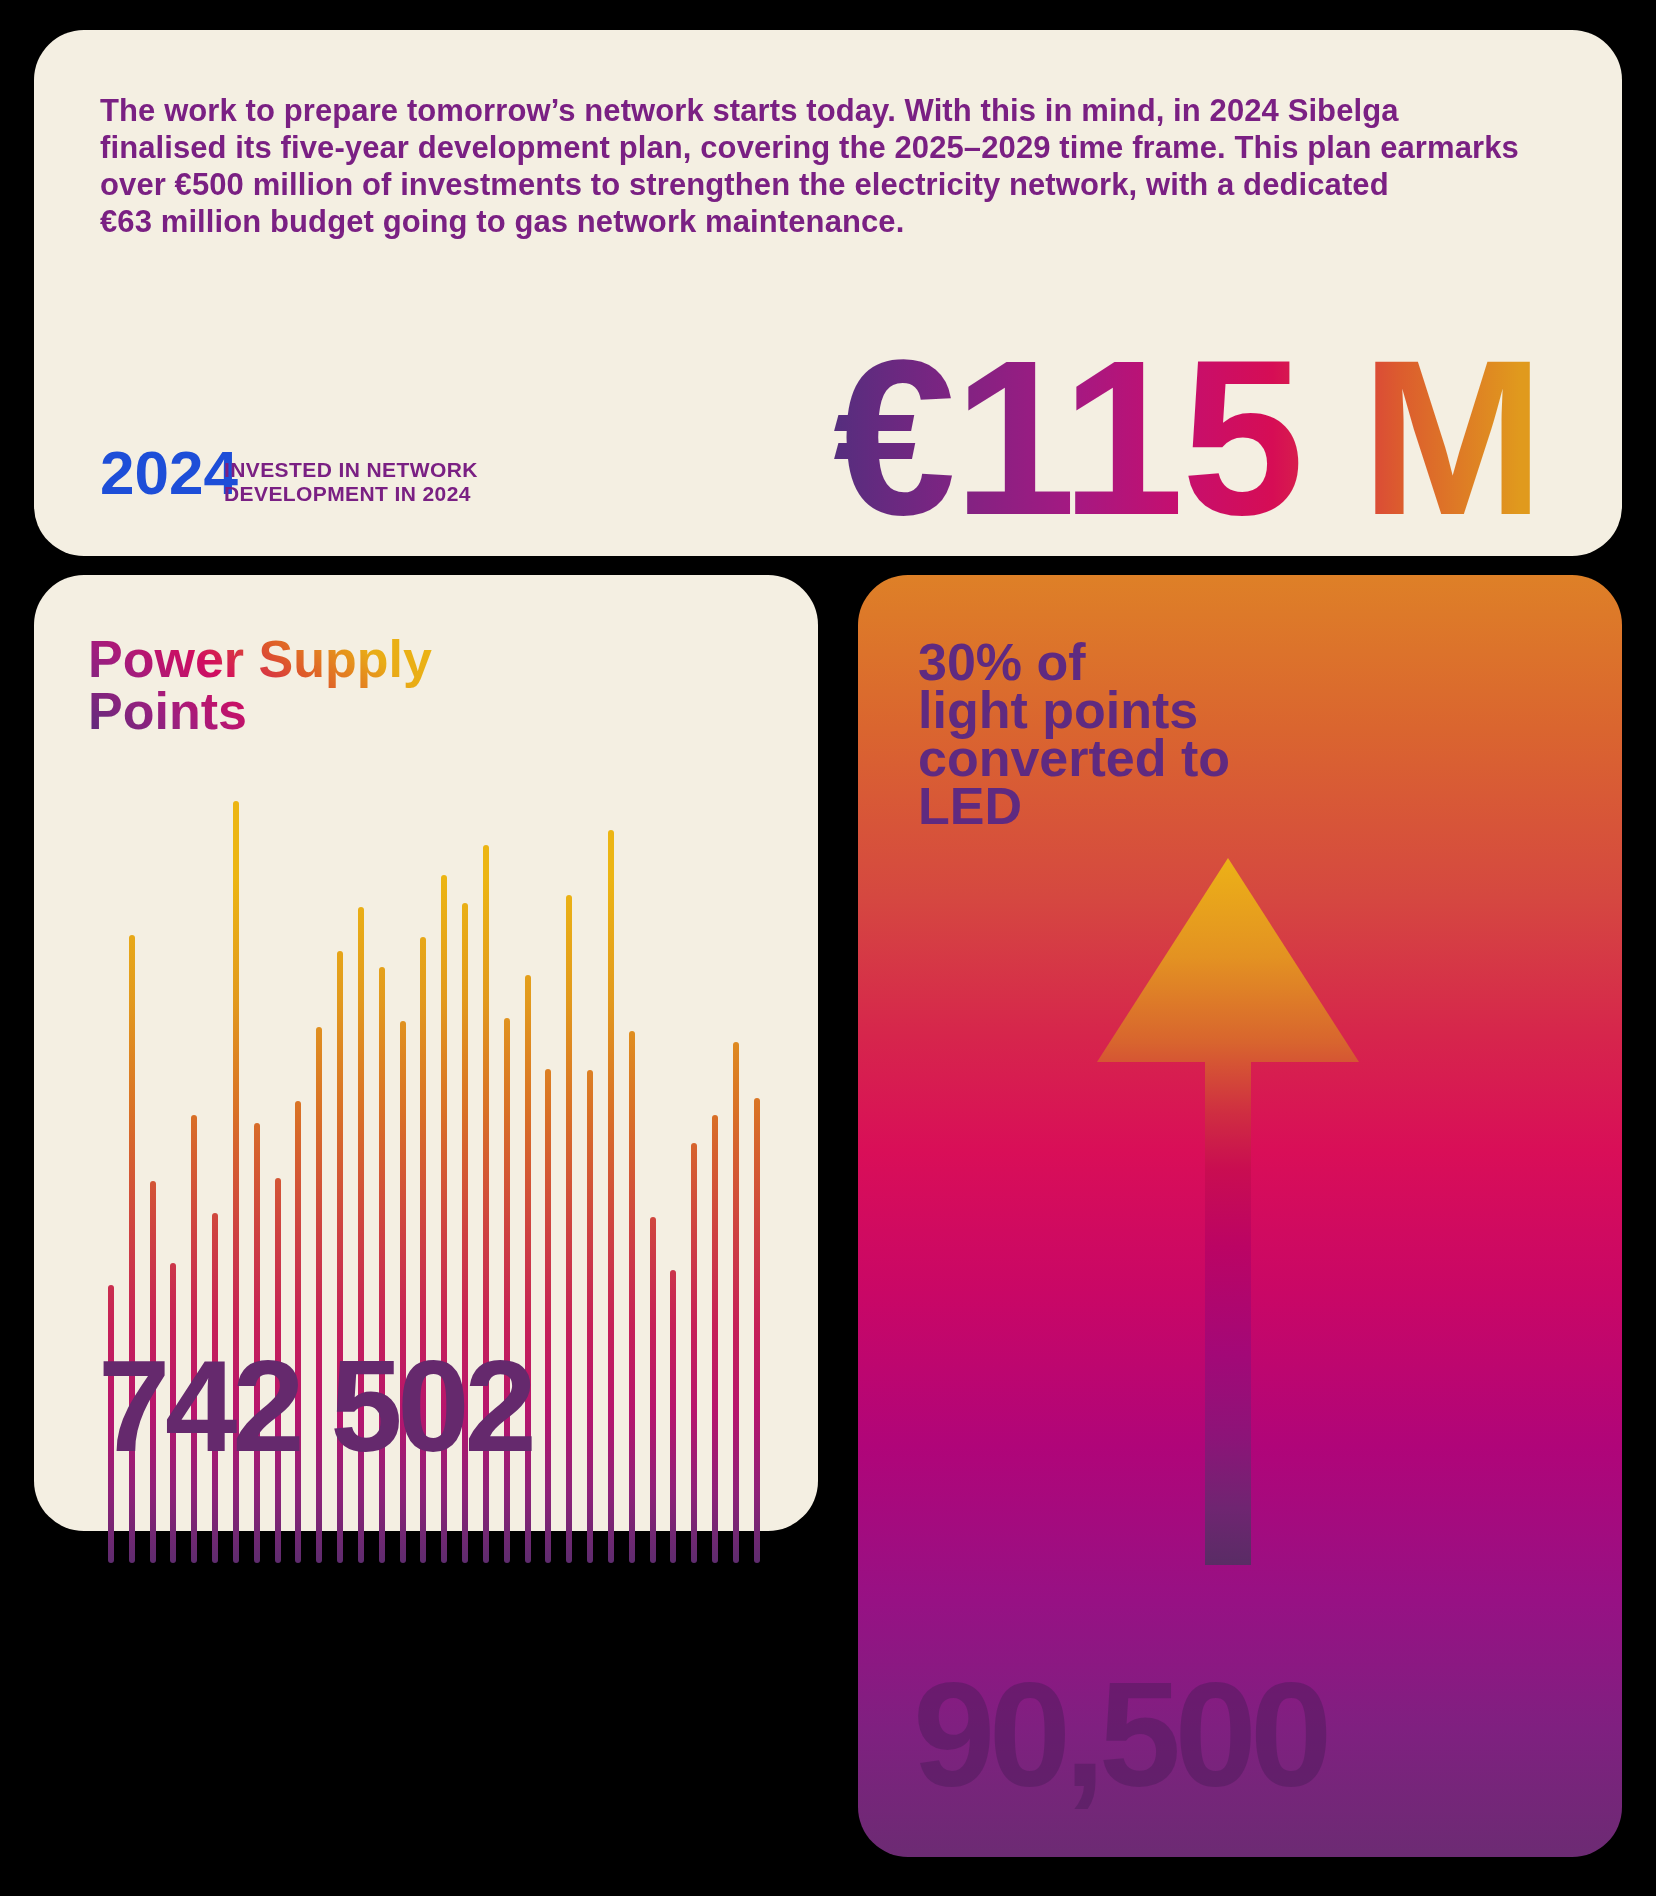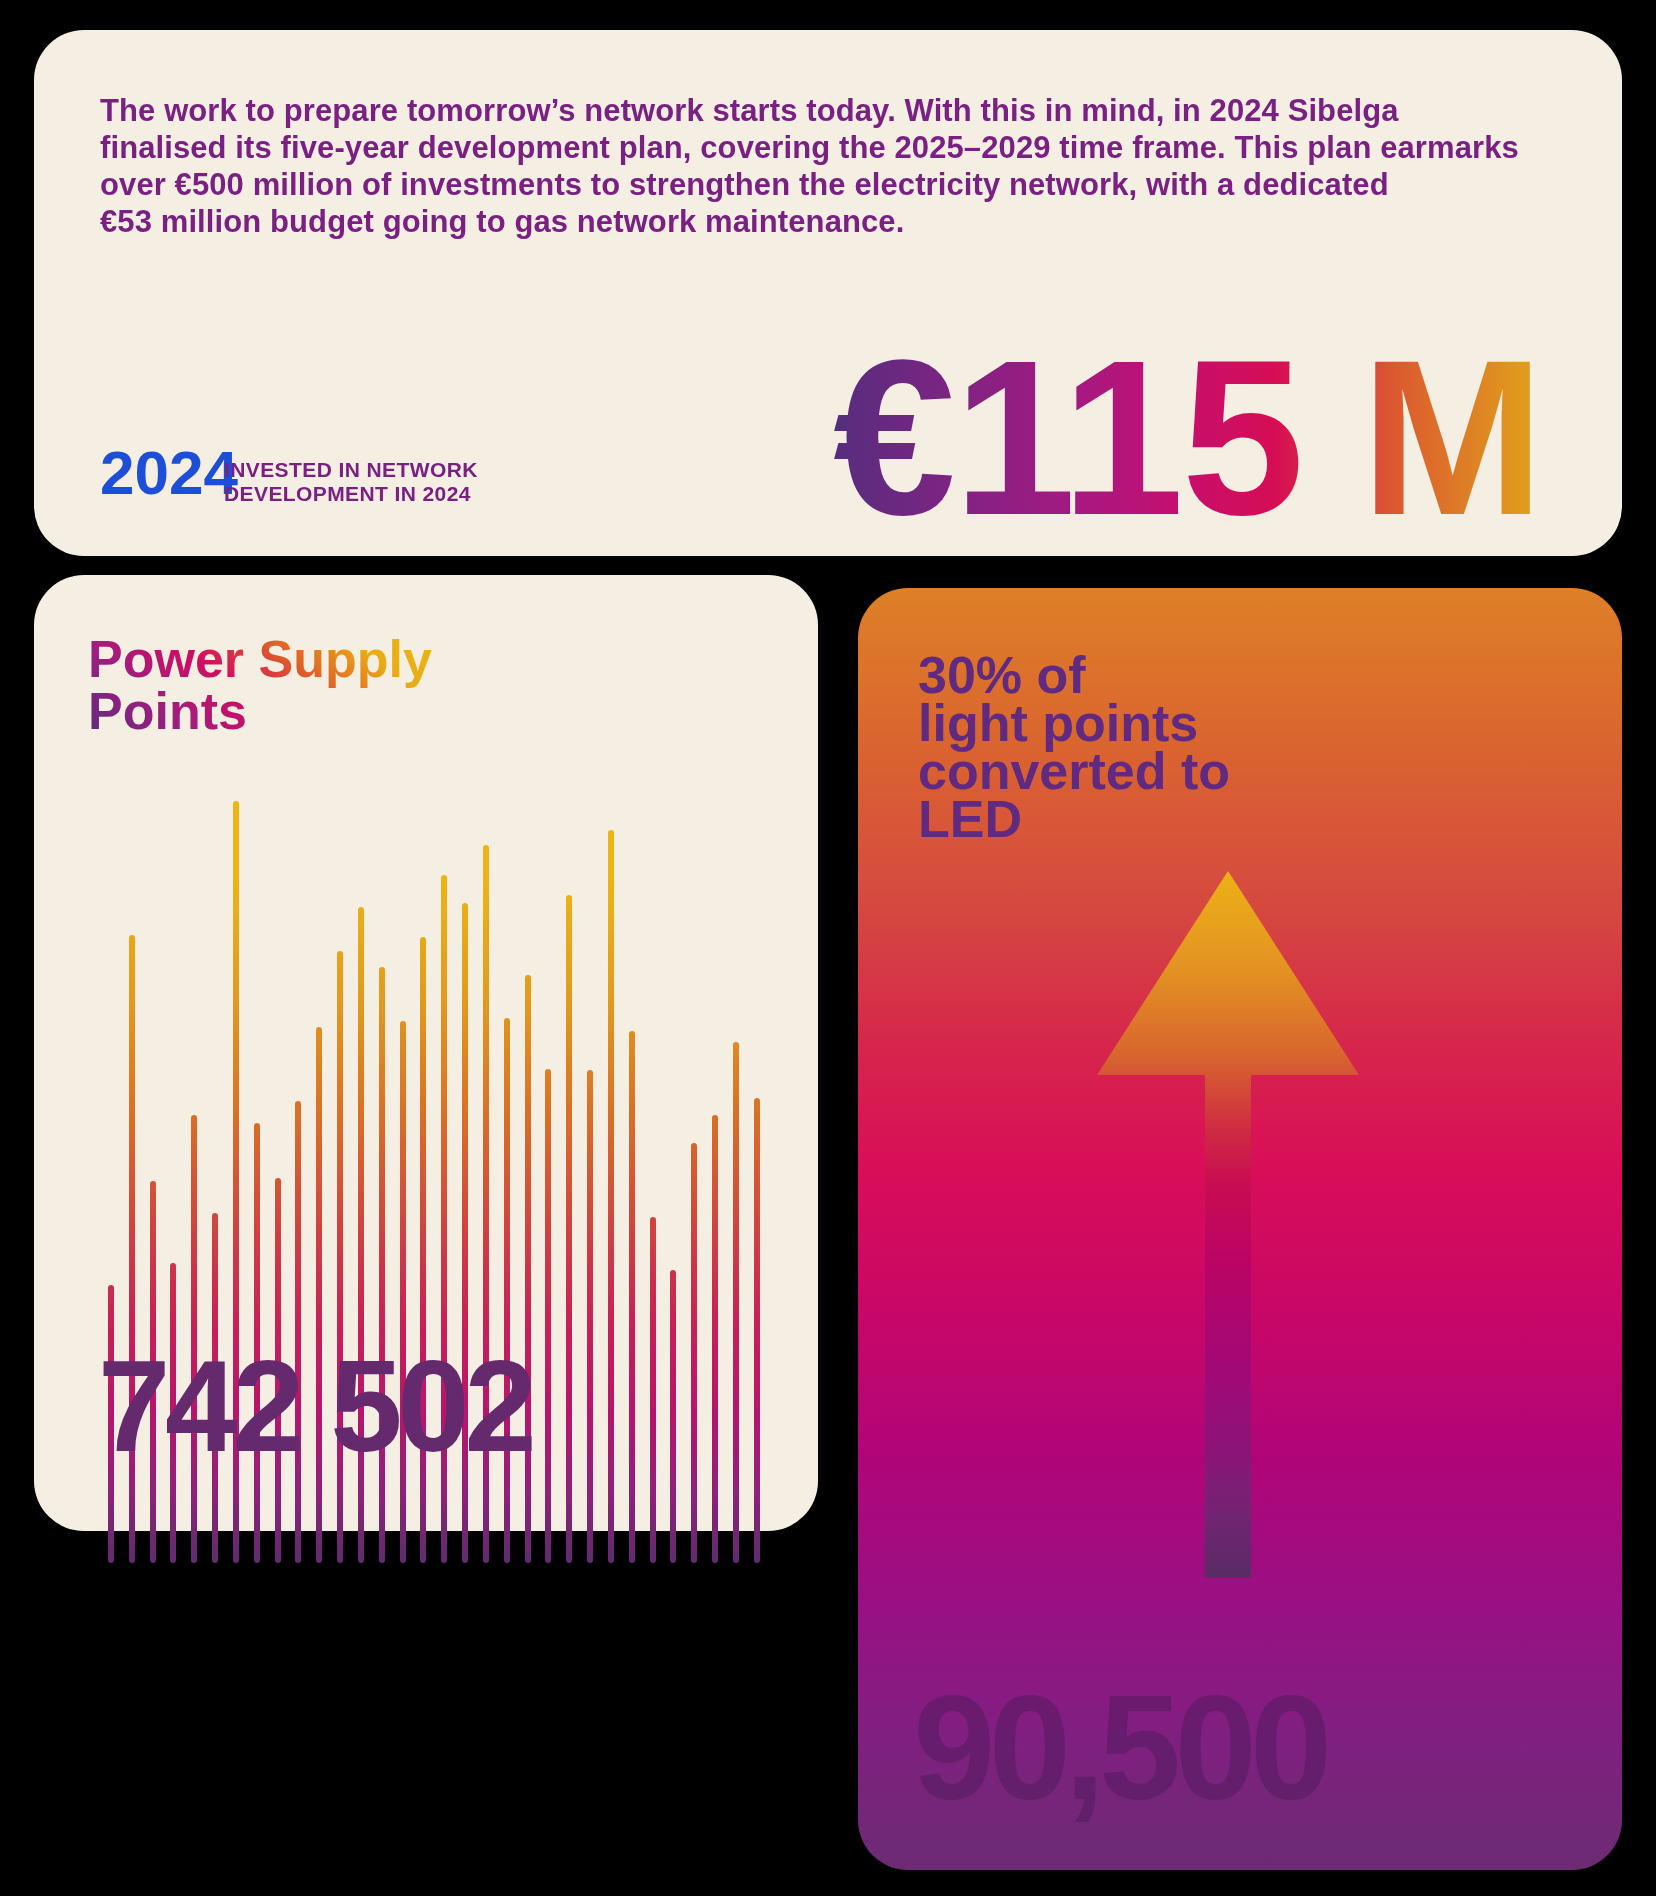--- a/index.html
+++ b/index.html
@@ -30,41 +30,41 @@
         display:flex;justify-content:space-between;align-items:flex-end;}
   .bar{width:6px;border-radius:3px;flex:0 0 auto;
        background-image:linear-gradient(to top,#5e2c6e 0%,#8e2179 9%,#b7156d 20%,
                         #c62058 31%,#cf4340 44%,#d97026 59%,#e29a1d 74%,#ecb513 90%);
        background-size:100% 762px;background-position:left bottom;background-repeat:no-repeat;}
   .chart-caption{position:absolute;left:54px;top:1005px;font-size:23px;font-weight:bold;
                  line-height:27px;color:#6f2179;letter-spacing:0.6px;}
   .big-number{position:absolute;left:64px;bottom:60px;font-size:130px;font-weight:bold;
               line-height:1;letter-spacing:-0.04em;color:#65296d;white-space:nowrap;}
   
-  #right-card{left:858px;top:588px;width:764px;height:1282px;
+  #right-card{left:858px;top:575px;width:764px;height:1282px;
       background:linear-gradient(180deg,#de8027 0%,#da652f 12%,#d54840 25%,
                  #d6254c 36%,#d90e58 45%,#c90766 56%,#b00579 68%,
                  #971184 80%,#7f2080 90%,#6c2b73 100%);}
   .led-headline{position:absolute;left:60px;top:63px;font-size:52px;font-weight:bold;
                 line-height:48px;color:#5f2a80;}
   .led-value{position:absolute;left:55px;bottom:48px;font-size:148px;font-weight:bold;
              line-height:1;letter-spacing:-0.045em;color:#4a1a58;opacity:0.45;white-space:nowrap;}
   #arrow-svg{position:absolute;left:0;top:0;width:764px;height:1282px;display:block;}
 </style>
 </head>
 <body>
 
 <div id="canvas">
 
   <section class="card" id="top-card">
     <div class="paragraph">
         <div>The work to prepare tomorrow’s network starts today. With this in mind, in 2024 Sibelga</div>
         <div>finalised its five-year development plan, covering the 2025–2029 time frame. This plan earmarks</div>
         <div>over €500 million of investments to strengthen the electricity network, with a dedicated</div>
-        <div>€53 million budget going to gas network maintenance.</div>
+        <div>€63 million budget going to gas network maintenance.</div>
       </div>
     <div class="year-big">2024</div>
     <div class="invest-label">
         <div>INVESTED IN NETWORK</div>
         <div>DEVELOPMENT IN 2024</div>
       </div>
     <div class="amount">€115 M</div>
   </section>
 
   <section class="card" id="left-card">

